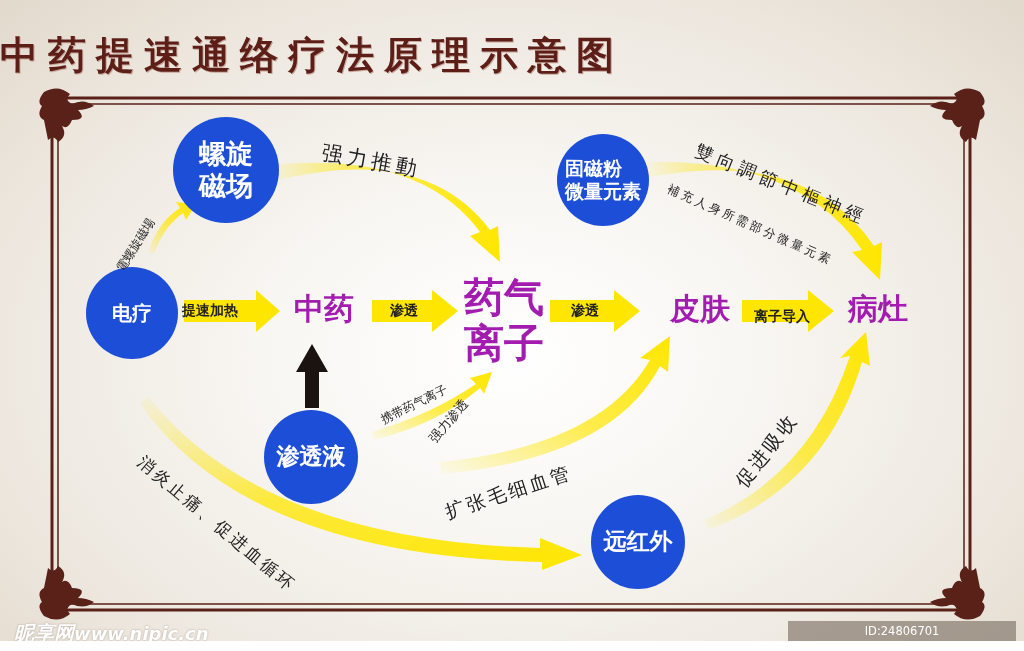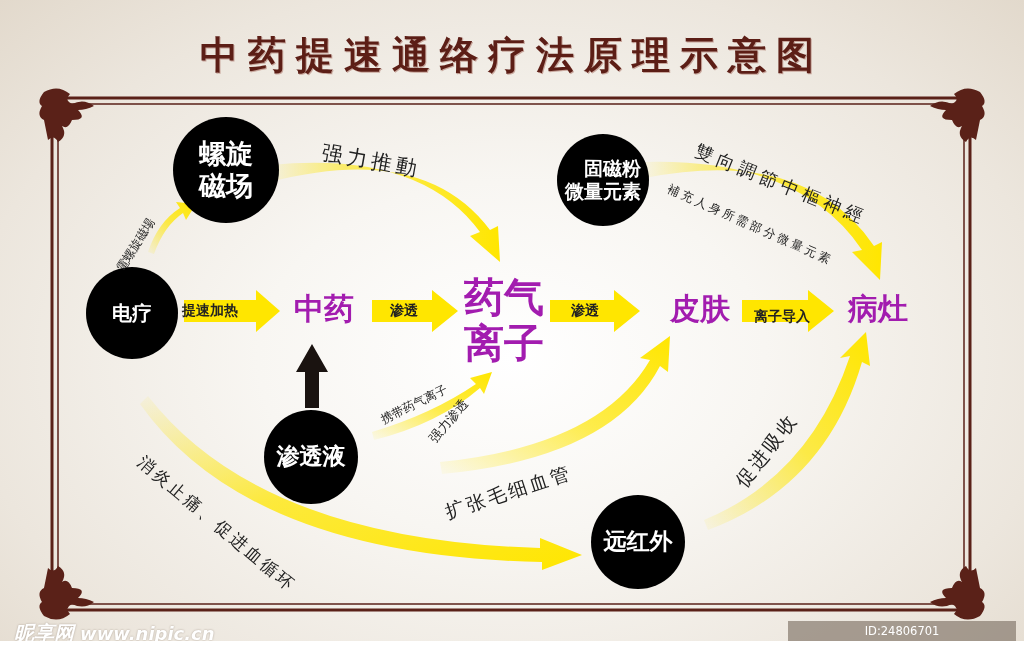--- a/index.html
+++ b/index.html
@@ -1,35 +1,35 @@
 <!DOCTYPE html>
 <html><head>
 <meta charset="utf-8">
 <style>
   html,body{margin:0;padding:0;}
   body{width:1024px;height:651px;overflow:hidden;position:relative;
     font-family:"DejaVu Sans","Liberation Sans",sans-serif;
     background:#e6ded3;}
   .canvas{position:absolute;left:0;top:0;width:1024px;height:651px;
     background:radial-gradient(ellipse at 50% 55%, #ffffff 0%, #f8f6f2 35%, #ece6dd 75%, #e2d9cc 100%);}
-  .title{position:absolute;left:0;top:30px;width:1024px;text-align:center;
+  .title{position:absolute;left:0;top:30px;width:1024px;text-align:left;
     font-size:38px;font-weight:bold;color:#5c1e16;letter-spacing:10px;
     text-shadow:1px 1px 0 #c9a89e;}
   svg.layer{position:absolute;left:0;top:0;}
-  .circle{position:absolute;border-radius:50%;background:#000000;color:#fff;
-    display:flex;align-items:center;justify-content:center;text-align:right;
+  .circle{position:absolute;border-radius:50%;background:#1d4ed8;color:#fff;
+    display:flex;align-items:center;justify-content:center;text-align:left;
     font-weight:bold;line-height:1.2;}
   .node{position:absolute;color:#a21caf;font-family:"DejaVu Serif","Liberation Serif",serif;
     font-weight:bold;font-size:30px;line-height:1.15;text-align:center;}
   .arrow-label{position:absolute;font-weight:bold;font-size:14px;color:#222;
     display:flex;align-items:center;justify-content:center;}
   .curve-text{position:absolute;color:#222;white-space:nowrap;transform-origin:left center;}
   .watermark{position:absolute;left:14px;top:620px;color:#fff;font-weight:bold;font-style:italic;
     font-size:20px;text-shadow:0 0 2px #a89c90;}
-  .watermark .url{font-size:18px;margin-left:6px;}
+  .watermark .url{font-size:18px;}
   .idbar{position:absolute;left:788px;top:621px;width:228px;height:20px;background:rgba(140,128,116,0.75);
     color:#fff;font-size:11.5px;line-height:20px;text-align:center;}
   .bottom-strip{position:absolute;left:0;top:641px;width:1024px;height:10px;background:#ffffff;}
 </style>
 </head>
 <body>
 
 <div class="canvas"></div>
 
 <div class="title">中药提速通络疗法原理示意图</div>

